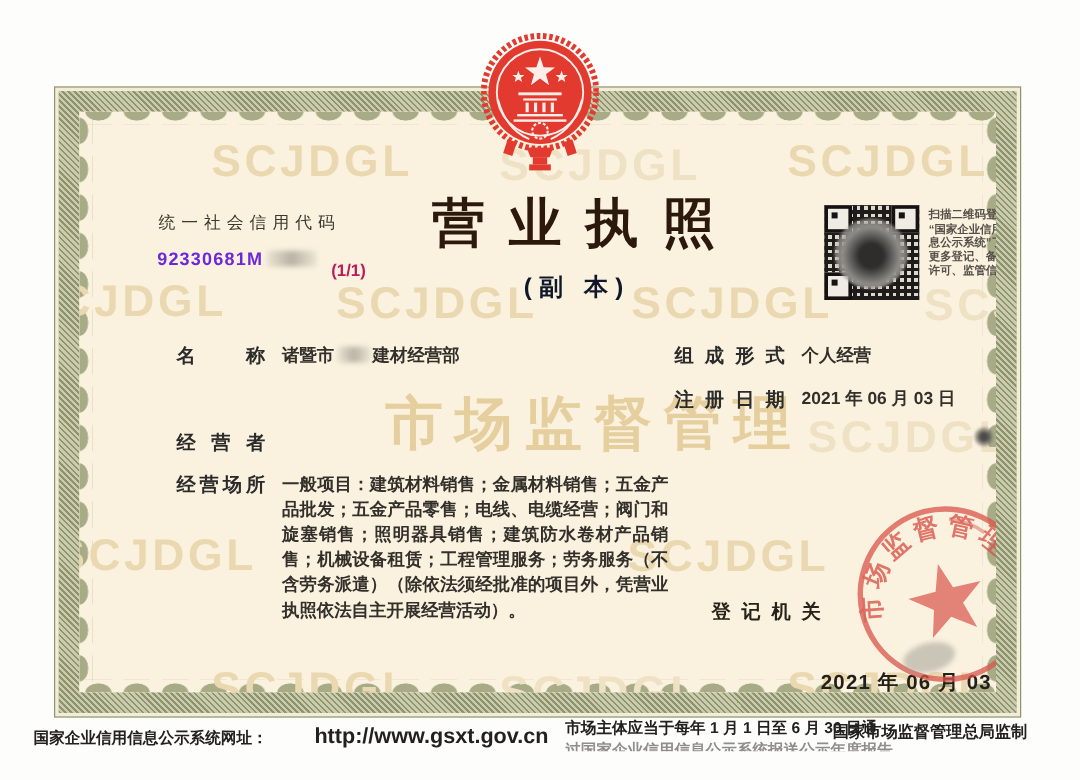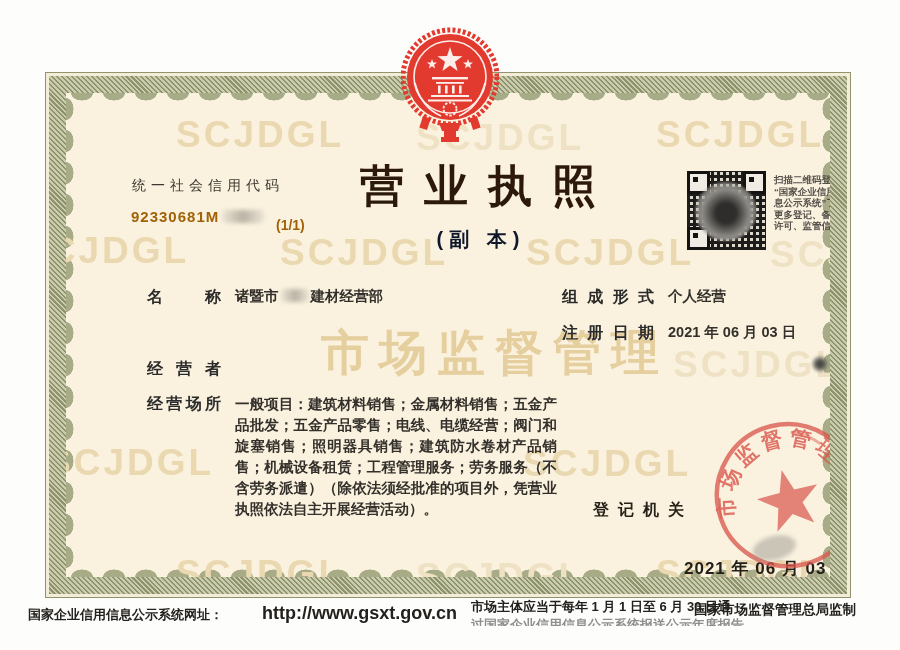--- a/index.html
+++ b/index.html
@@ -18,22 +18,22 @@
   .sc-left{top:0;bottom:0;left:0;width:11px;background-image:radial-gradient(ellipse 11px 16px at 0 50%,#a7ac86 0 66%,rgba(167,172,134,0) 70%);background-size:11px 32px;background-repeat:repeat-y;}
   .sc-right{top:0;bottom:0;right:0;width:11px;background-image:radial-gradient(ellipse 11px 16px at 100% 50%,#a7ac86 0 66%,rgba(167,172,134,0) 70%);background-size:11px 32px;background-repeat:repeat-y;}
 
   
   .wm{position:absolute;font-weight:bold;font-size:37px;letter-spacing:3px;color:#ead8b0;user-select:none;white-space:nowrap;}
   .wm.f{color:#efe2c4;}
   .wm-big{position:absolute;left:255px;top:228px;font-family:"Liberation Serif","DejaVu Serif",serif;font-weight:bold;font-size:48px;letter-spacing:10px;color:#e6cf9e;white-space:nowrap;}
 
   
   .credit-label{position:absolute;left:66px;top:84px;font-size:14px;letter-spacing:5px;color:#3c382f;font-weight:400;}
-  .credit-code{position:absolute;left:65px;top:115px;font-size:15px;letter-spacing:1px;color:#a16207;font-weight:600;}
-  .page-ind{position:absolute;left:210px;top:124px;font-size:14px;color:#a16207;font-weight:600;}
+  .credit-code{position:absolute;left:65px;top:115px;font-size:15px;letter-spacing:1px;color:#6d28d9;font-weight:600;}
+  .page-ind{position:absolute;left:210px;top:124px;font-size:14px;color:#be185d;font-weight:600;}
   .title{position:absolute;left:247px;top:64px;width:330px;text-align:center;font-size:44px;font-weight:bold;color:#2c190b;letter-spacing:20px;text-indent:20px;}
   .subtitle{position:absolute;left:247px;top:133px;width:330px;text-align:center;font-size:20px;font-weight:bold;color:#0f172a;letter-spacing:6px;text-indent:6px;}
 
   
   .qr{position:absolute;left:621px;top:78px;width:79px;height:79px;background-color:#ece9e2;
       background-image:repeating-linear-gradient(0deg,#1d1c1a 0 3px,transparent 3px 6px),
                        repeating-linear-gradient(90deg,#1d1c1a 0 3px,#ded9cf 3px 6px);}
   .finder{position:absolute;width:17px;height:17px;border:3px solid #141311;background:#f0ece3;}
   .finder::after{content:"";position:absolute;left:3px;top:3px;width:5px;height:5px;background:#141311;}
   .f1{left:0;top:0;} .f2{right:0;top:0;} .f3{left:0;bottom:0;}

